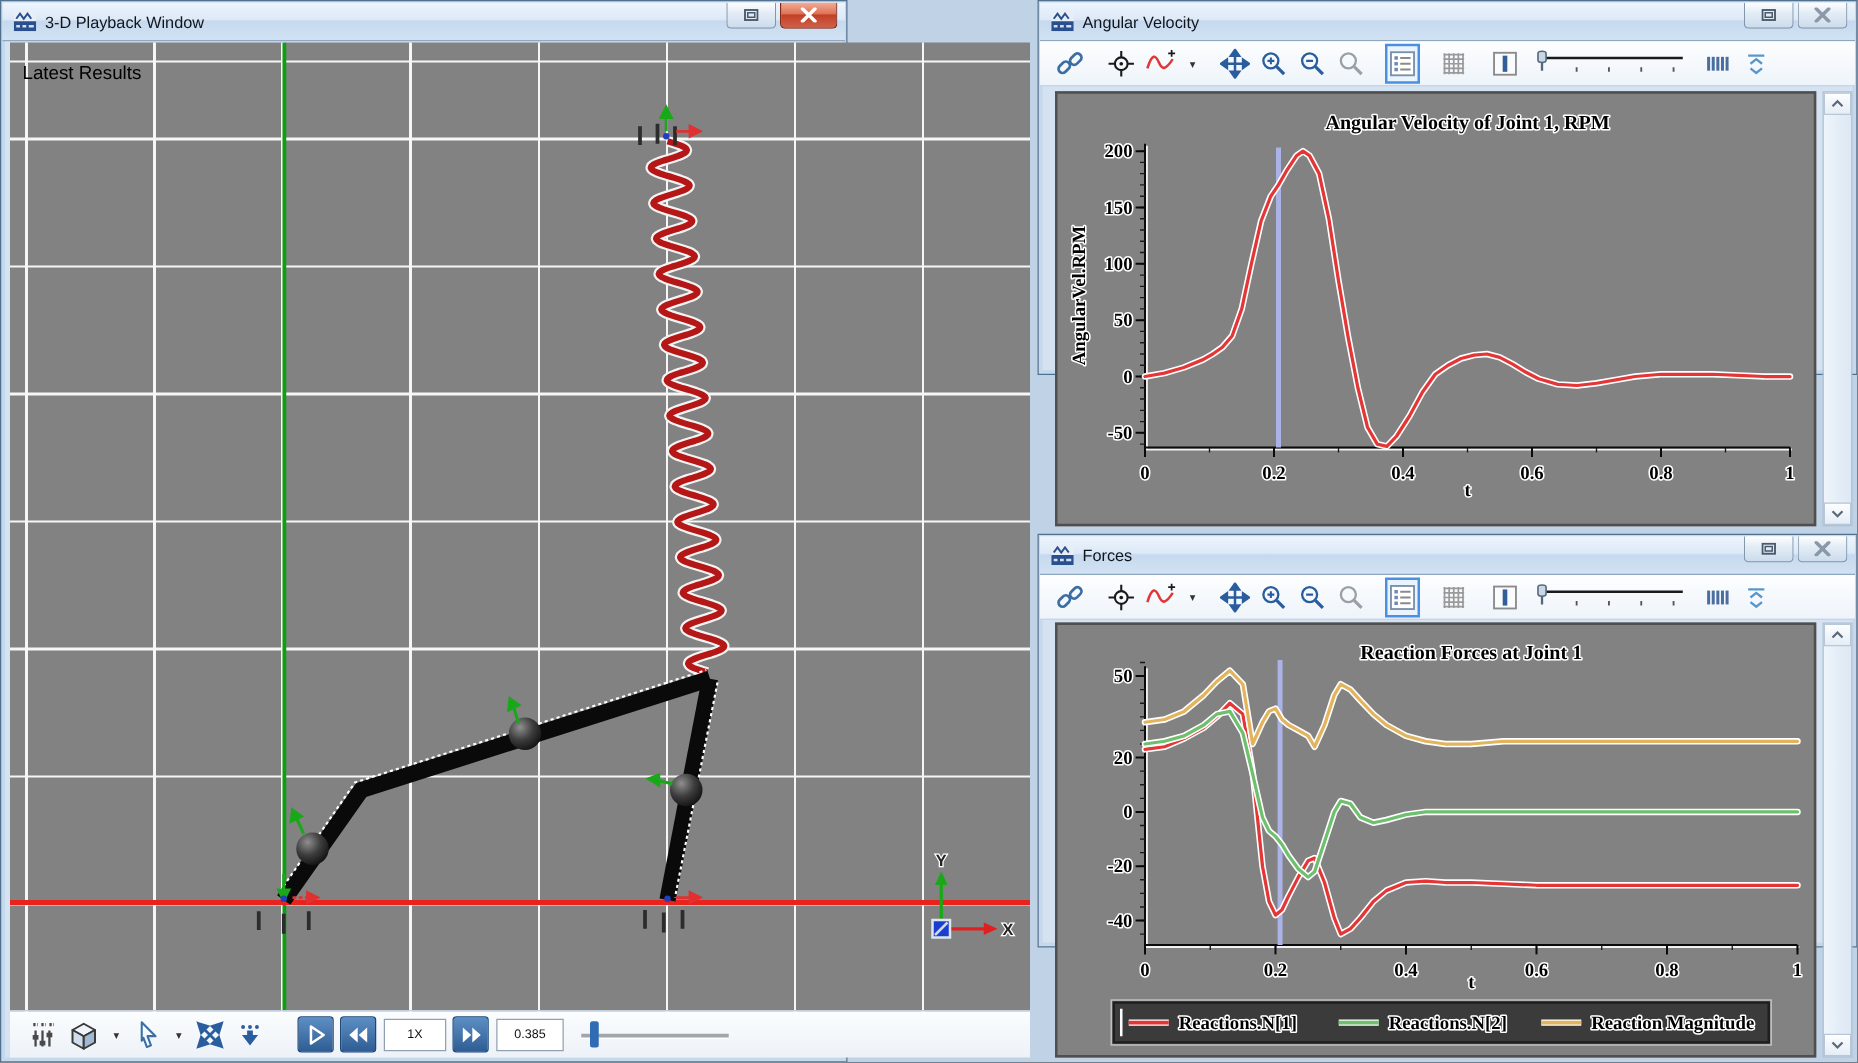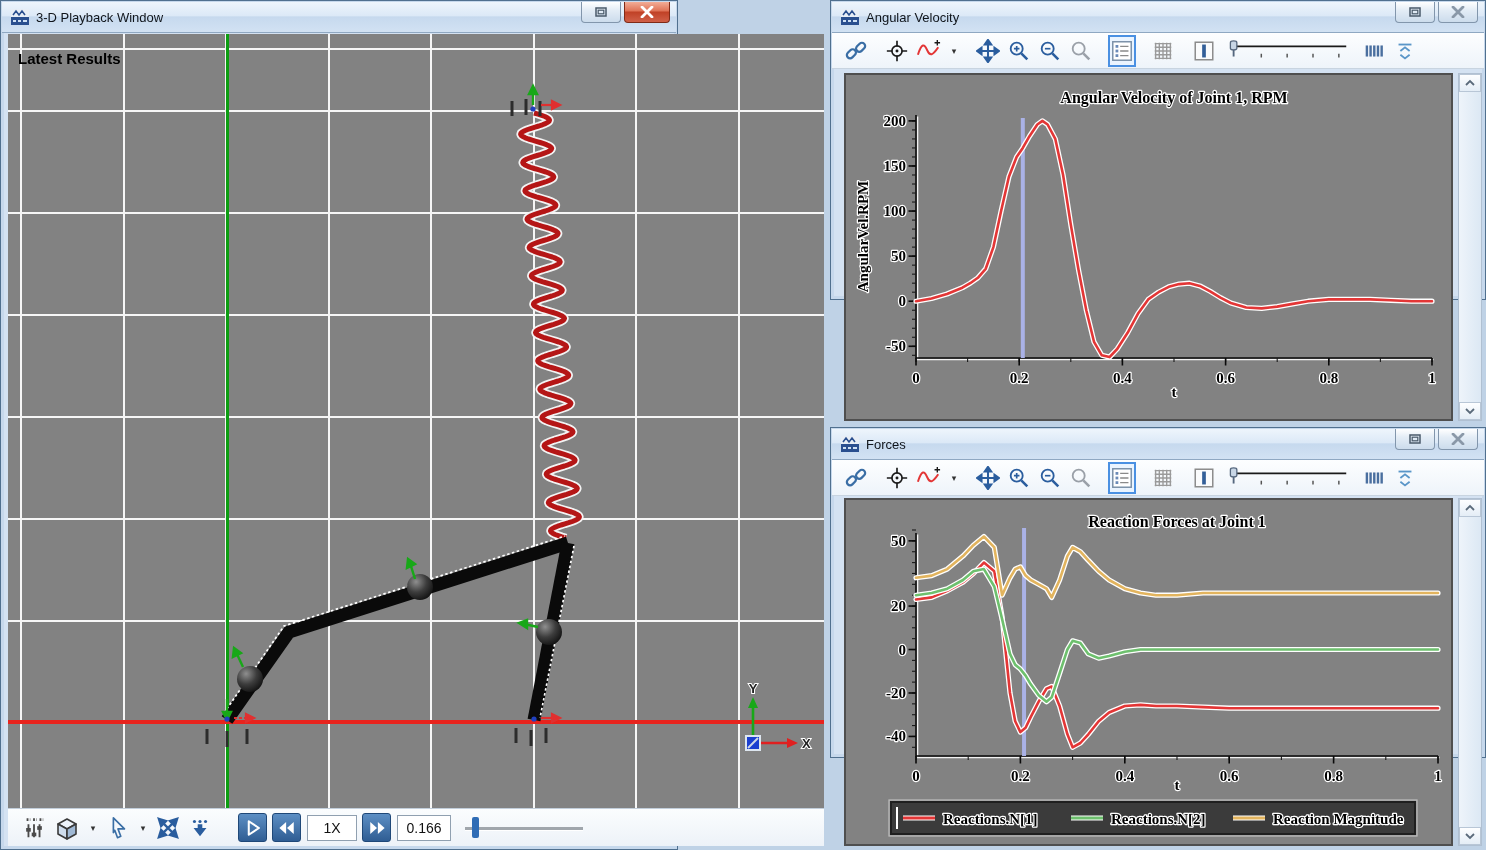--- a/index.html
+++ b/index.html
@@ -15,33 +15,33 @@
 .wbtns{margin-left:auto;display:flex;gap:3px;align-self:flex-start}
 .wbtn{width:40px;height:21px;border:1px solid #8296ac;border-top:none;border-radius:0 0 4px 4px;background:linear-gradient(#ffffff,#e4edf6 40%,#ccdcec);display:flex;align-items:center;justify-content:center;cursor:pointer}
 .wbtn.closeA{width:46px;background:linear-gradient(#f2ad96,#df7256 45%,#c04126 50%,#d06048);border-color:#7f2a17}
 .appicon{display:flex}
 
 .pb-content{position:absolute;left:7px;top:33px;width:816px;height:776px;background-color:#828282;
  background-image:repeating-linear-gradient(90deg,#f6f6f6 0 2px,transparent 2px 102.5px),repeating-linear-gradient(180deg,#f6f6f6 0 2px,transparent 2px 102px);
  background-position:12px 0,0 76px;overflow:hidden}
 .axis-green{position:absolute;left:218px;top:0;bottom:0;width:2.5px;background:#0d9e12}
 .ground-red{position:absolute;left:0;right:0;top:686px;height:3.5px;background:#e8231d}
-.results-label{position:absolute;left:10px;top:16px;font-size:15px;font-weight:700;color:#000}
+.results-label{position:absolute;left:10px;top:16px;font-size:15px;font-weight:400;color:#000}
 .scene{position:absolute;inset:0;width:100%;height:100%}
 .scene text{font-family:"Liberation Sans",sans-serif;font-size:13px;font-weight:700;fill:#222;paint-order:stroke;stroke:#fff;stroke-width:2px}
 .pb-toolbar{position:absolute;left:7px;bottom:3px;width:816px;height:38px;background:linear-gradient(#fbfdfe,#edf2f8);border-top:1px solid #c2cedb;display:flex;align-items:center}
 .tool{display:inline-flex;align-items:center;justify-content:center;height:28px;min-width:24px}
 .tool.sel{outline:2px solid #4a90e2;background:#eaf4ff}
 .tool.gapL{margin-left:10px}
 .dd{font-size:9px;color:#333;min-width:10px}
 #pb-icons{display:flex;align-items:center;gap:8px;margin-left:14px}
 .tbtn{width:29px;height:29px;border:1px solid #1f4878;border-radius:3px;background:linear-gradient(#5d8fc4,#2f5d93);display:flex;align-items:center;justify-content:center;cursor:pointer}
 .tbtn.play{margin-left:26px}
 .tbtn.ml{margin-left:5px}
-.tfield{min-width:50px;height:26px;background:#fff;border:1px solid #90a0b0;display:flex;align-items:center;justify-content:center;font-size:14px;color:#111;margin-left:6px}
+.tfield{min-width:50px;height:26px;background:#fff;border:1px solid #90a0b0;display:flex;align-items:center;justify-content:center;font-size:10px;color:#111;margin-left:6px}
 .pslider{position:relative;width:118px;height:26px;margin-left:14px}
 .ptrack{position:absolute;left:0;right:0;top:12px;height:3px;background:#a0a6ac;box-shadow:0 1px 0 #fff}
 .phandle{position:absolute;left:7px;top:2px;width:7px;height:21px;background:#2f6cb5;border-radius:2px}
 
 .ctoolbar{position:absolute;left:1px;top:32px;right:1px;height:36px;background:linear-gradient(#fdfeff,#eef4fa);border-bottom:1px solid #c8d4e0;display:flex;align-items:center;gap:7px;padding-left:12px}
 .chart-panel{position:absolute;left:13px;width:609px;height:348px;border:2px solid #4f4f4f;background:#828282}
 .avwin .chart-panel{top:72px}
 .fwin .chart-panel{top:70px}
 .chart-mount,.chart-svg{width:100%;height:100%;display:block}
 .chart-svg text{font-family:"Liberation Serif",serif;fill:#000;paint-order:stroke;stroke:#fff;stroke-width:2.4px;stroke-linejoin:round;stroke-linecap:round}
@@ -220,21 +220,21 @@
         </button>
       <span class="tfield">1X</span>
       <button class="tbtn ml">
           <svg viewBox="0 0 26 26" width="22" height="22">
             <g fill="#fff">
               <polygon points="5,6 13,13 5,20"></polygon>
               <polygon points="14,6 22,13 14,20"></polygon>
             </g>
           </svg>
         </button>
-      <span class="tfield" style="min-width:54px">0.166</span>
+      <span class="tfield" style="min-width:54px">0.385</span>
       <span class="pslider">
         <span class="ptrack"></span>
         <span class="phandle"></span>
       </span>
     </div>
   </section>
 
   <section class="window avwin">
     <div class="titlebar">
       <span class="appicon">

